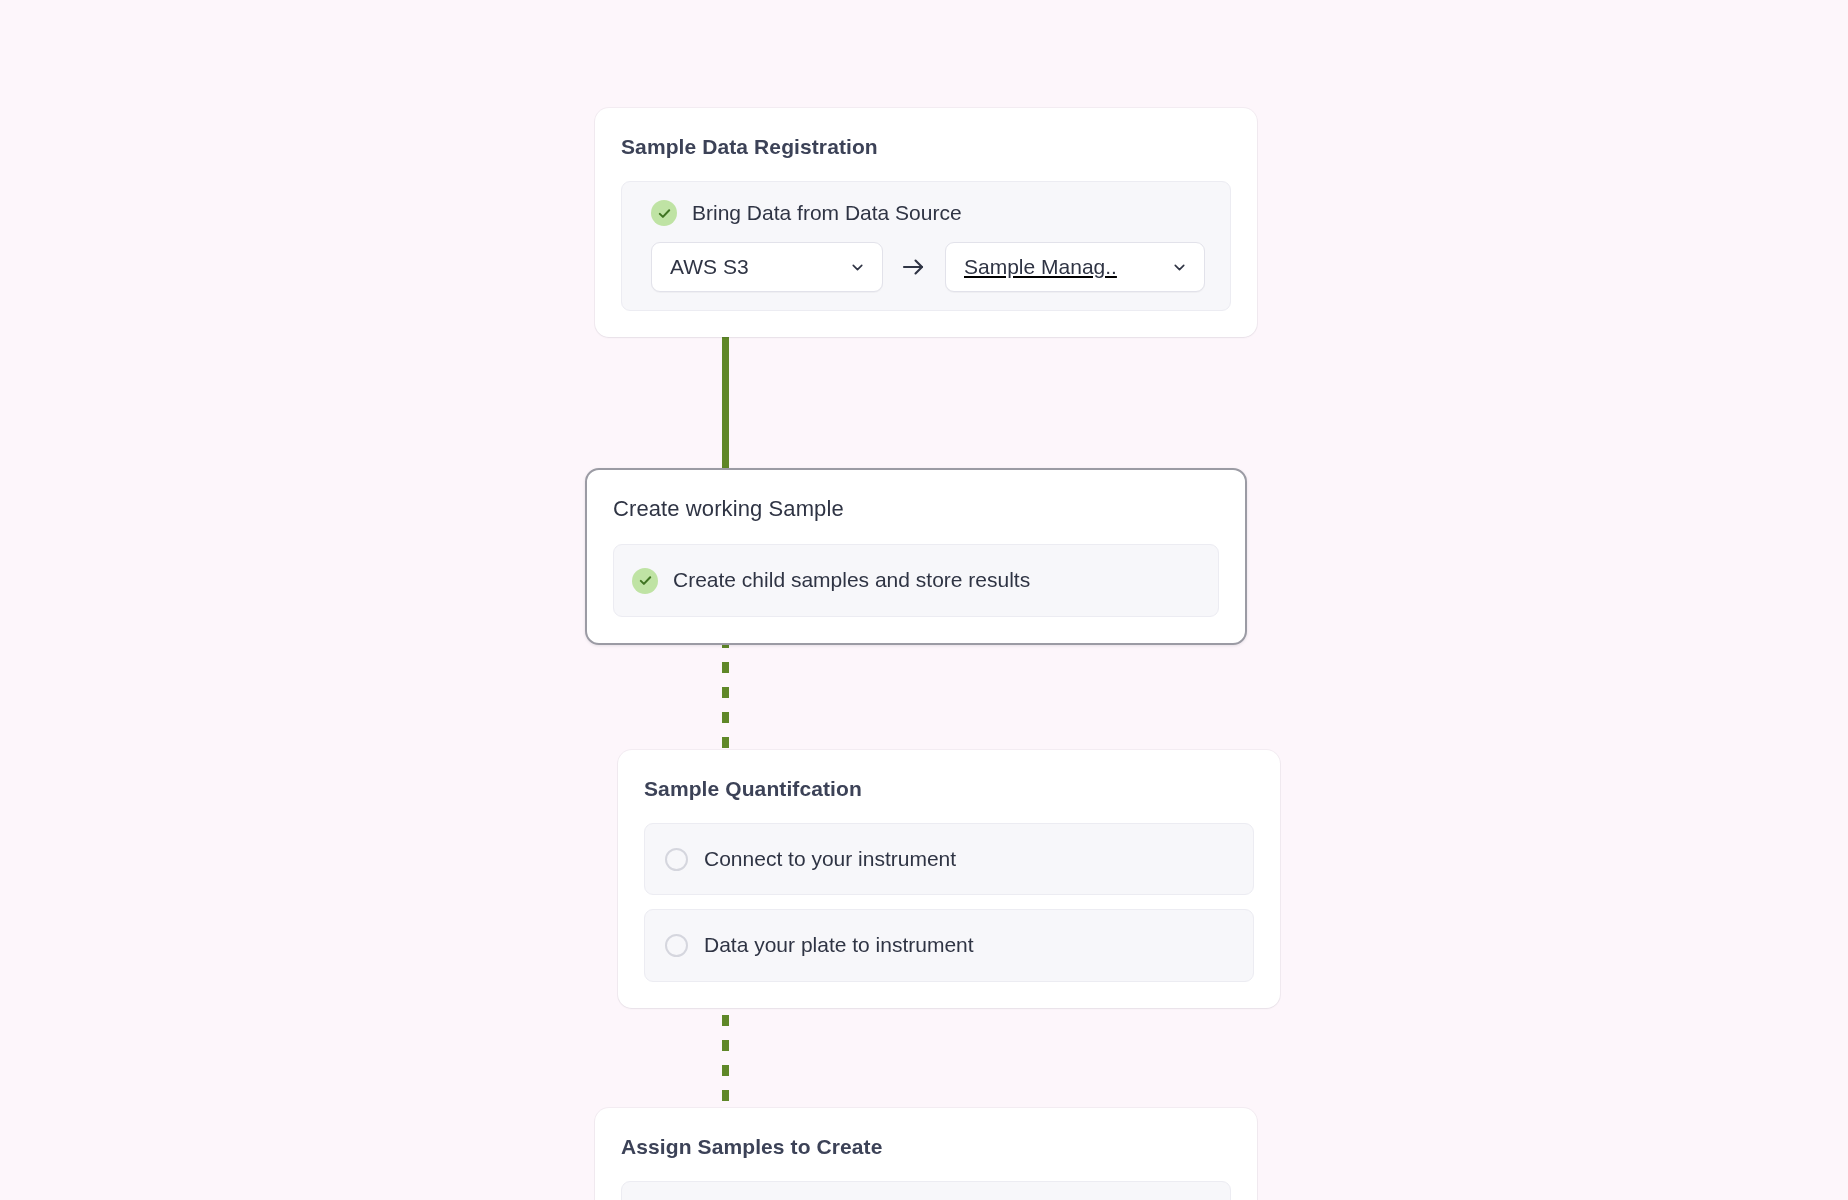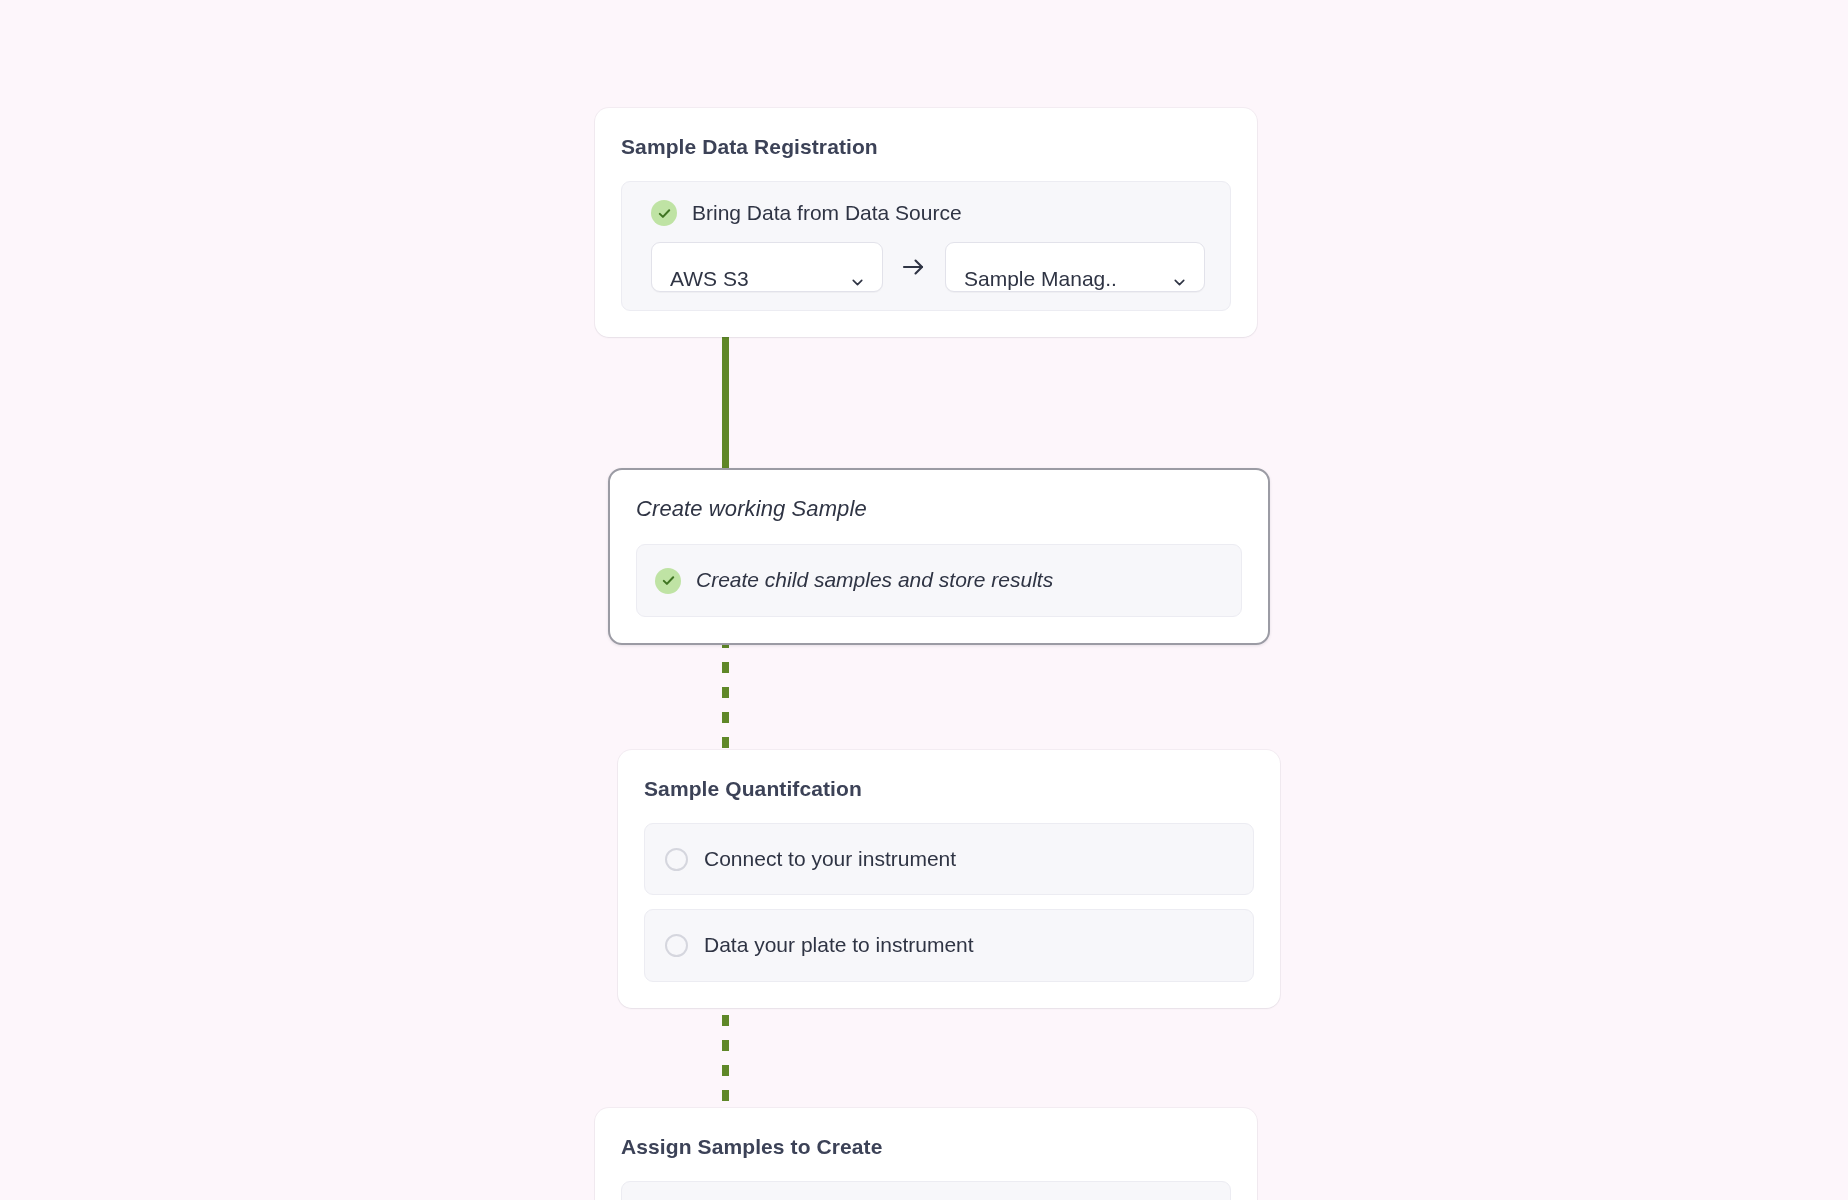--- a/index.html
+++ b/index.html
@@ -105,34 +105,34 @@
     gap: 18px;
     margin-top: 16px;
   }
 
   .select {
     background: #ffffff;
     border: 1px solid #e2e2ea;
     border-radius: 9px;
     height: 50px;
     display: flex;
-    align-items: flex-end;
+    align-items: center;
     justify-content: space-between;
     padding: 0 16px 0 18px;
     gap: 14px;
     box-shadow: 0 1px 1px rgba(16,24,40,0.035);
   }
   .select-value {
     font-size: 21px;
     color: #2f3444;
     white-space: nowrap;
     overflow: hidden;
   }
   .select.src { width: 232px; }
-  .select.dst { width: 260px; }
+  .select.dst { width: 260px; text-decoration: underline; }
 
   .chev { flex: 0 0 auto; display: block; }
   .arrow-sep { flex: 0 0 auto; display: block; }
 
   
   .flow-line {
     position: absolute;
     width: 7px;
     z-index: 1;
   }
@@ -193,21 +193,21 @@
             <span class="select-value">Sample Manag..</span>
             <svg class="chev" width="17" height="17" viewBox="0 0 20 20" fill="none">
               <path d="M5 7.5 L10 12.5 L15 7.5" stroke="#2f3444" stroke-width="1.9" stroke-linecap="round" stroke-linejoin="round"></path>
             </svg>
           </div>
         </div>
       </div>
     </div>
   </div>
 
-  <div class="card selected" style="left:608px; top:468px; width:662px;font-style:italic;">
+  <div class="card selected" style="left:585px; top:468px; width:662px;">
     <div class="card-title">Create working Sample</div>
 
     <div class="step-group">
       <div class="step">
         <span class="icon-wrap">
           <span class="check-circle">
             <svg width="15" height="15" viewBox="0 0 16 16" fill="none" aria-hidden="true">
               <path d="M3 8.4 L6.3 11.6 L13 4.6" stroke="#3f7422" stroke-width="2.2" stroke-linecap="round" stroke-linejoin="round"></path>
             </svg>
           </span>

